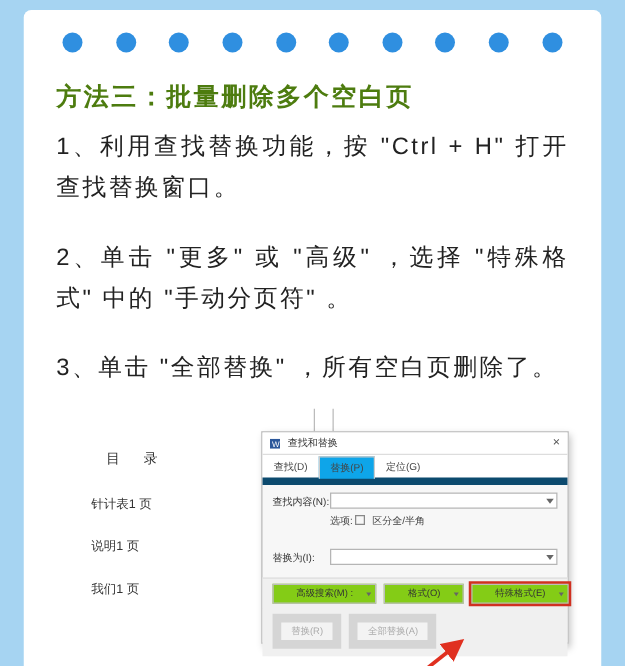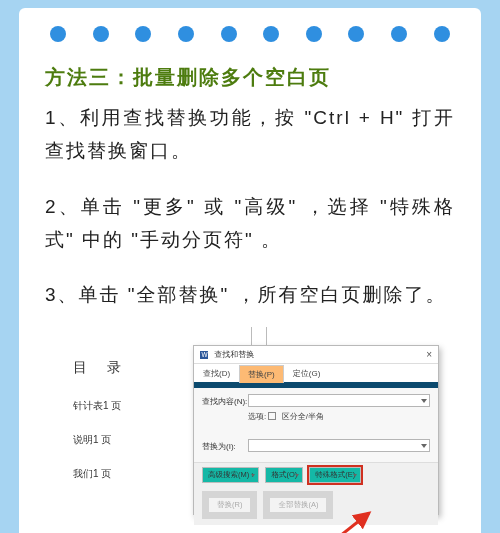--- a/index.html
+++ b/index.html
@@ -61,25 +61,25 @@
     width: 16px; height: 22px;
     border-left: 1px solid #bbb;
     border-right: 1px solid #bbb;
   }
   .toc {
     position: absolute;
     left: 28px; top: 26px;
     font-size: 10px;
     color: #333;
   }
-  .toc .hdr { font-size: 14px; letter-spacing: 8px; margin-bottom: 22px; }
+  .toc .hdr { font-size: 11px; letter-spacing: 8px; margin-bottom: 22px; margin-left: 12px; }
   .toc-row { display: flex; width: 136px; justify-content: flex-start; margin-bottom: 20px; }
   .dialog {
     position: absolute;
-    right: 26px; top: 12px;
+    right: 10px; top: 12px;
     width: 246px;
     height: 170px;
     background: #f7f7f7;
     border: 1px solid #b9b9b9;
     box-shadow: 2px 3px 6px rgba(0,0,0,0.25);
     font-size: 8px;
     color: #333;
   }
   .dlg-title {
     background: #fff;
@@ -98,21 +98,21 @@
   }
   .dlg-title .icn svg { width: 8px; height: 8px; }
   .dlg-title .close { font-size: 10px; color: #555; }
   .tabs {
     display: flex;
     border-bottom: 6px solid #0c4a6e;
     background: #fff;
     font-size: 8px;
   }
   .tab { padding: 3px 8px; border: 1px solid transparent; border-bottom: none; color: #444; }
-  .tab.active { border-color: #ccc; background: #fdba74; position: relative; top: 1px; }
+  .tab.active { border-color: #ccc; background: #0ea5e9; position: relative; top: 1px; }
   .dlg-body { padding: 6px 8px 4px; }
   .frow { display: flex; align-items: flex-end; margin-bottom: 6px; }
   .flabel { width: 46px; color: #333; }
   .finput {
     flex: 1;
     height: 13px;
     background: #fff;
     border: 1px solid #b5b5b5;
     position: relative;
   }
@@ -132,23 +132,23 @@
     vertical-align: -1px;
   }
   .dlg-foot {
     display: flex;
     gap: 6px;
     padding: 4px 8px;
     border-top: 1px solid #ddd;
     background: #f0f0f0;
   }
   .btn {
-    background: #14b8a6;
+    background: #84cc16;
     border: 1px solid #bdbdbd;
-    padding: 2px 5px;
+    padding: 2px 18px;
     font-size: 7.5px;
     color: #333;
     white-space: nowrap;
     position: relative;
   }
   .btn::after {
     content: "";
     position: absolute; right: 3px; top: 6px;
     border-left: 2px solid transparent;
     border-right: 2px solid transparent;

